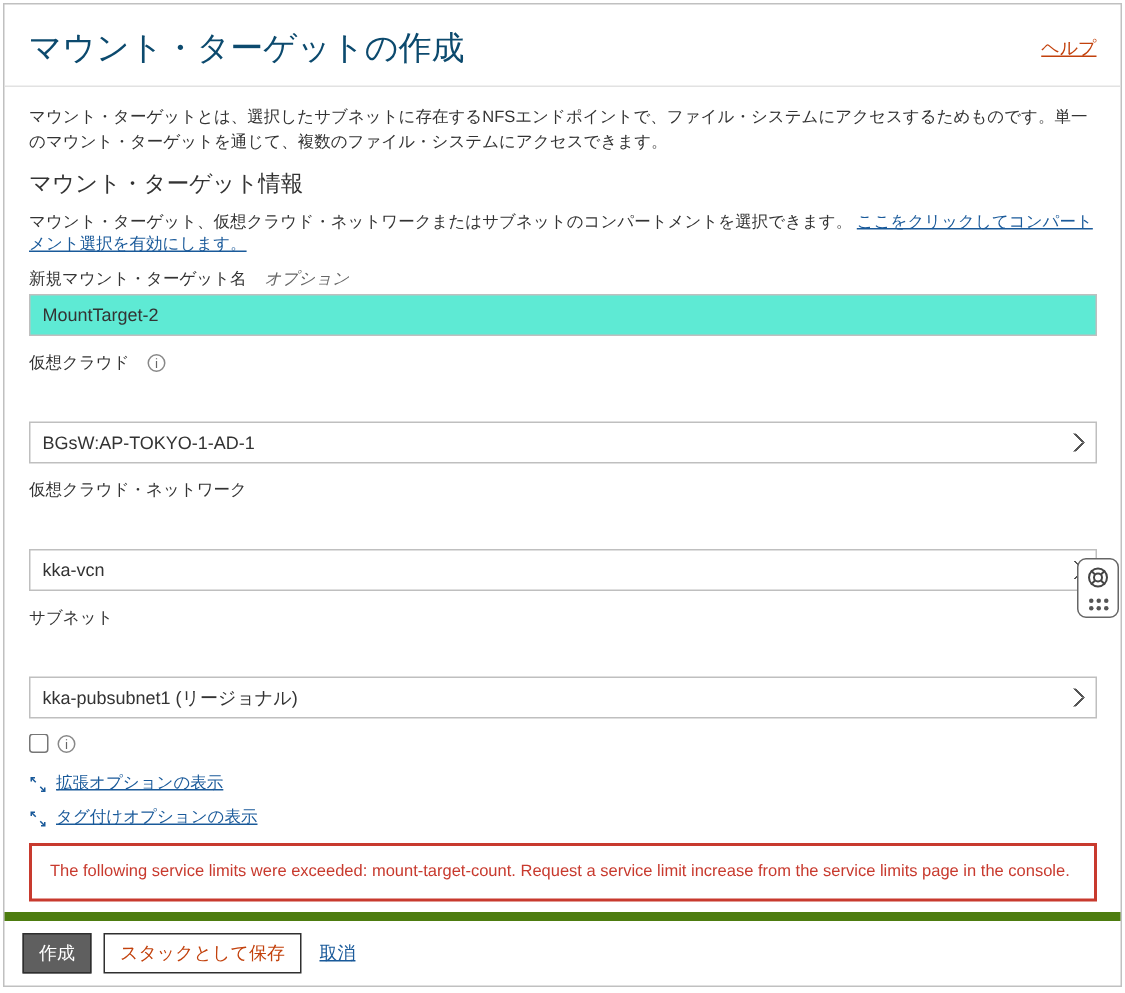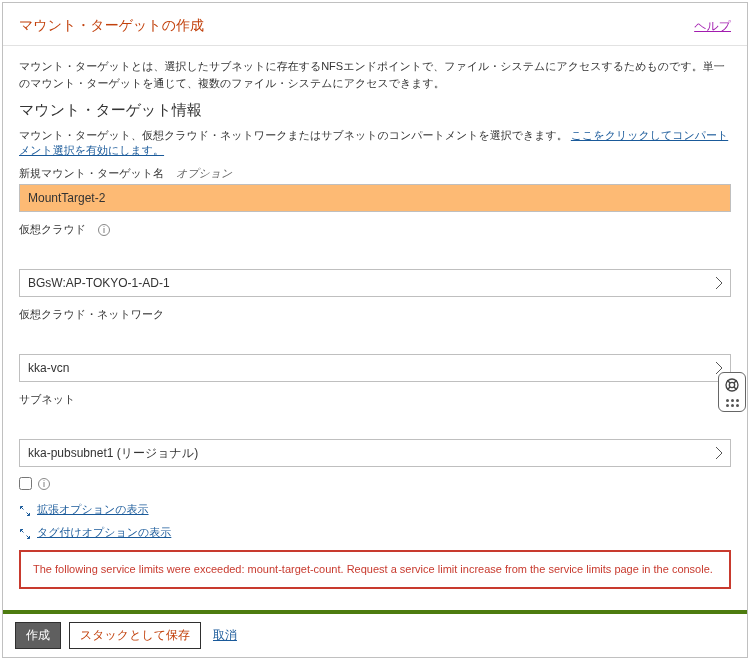--- a/index.html
+++ b/index.html
@@ -23,27 +23,27 @@
     position: relative;
   }
   .header {
     display: flex;
     justify-content: space-between;
     align-items: center;
     padding: 14px 16px 10px 16px;
     border-bottom: 1px solid #e2e2e2;
   }
   .header h1 {
-    font-size: 14px;
+    font-size: 22px;
     font-weight: 400;
+    color: #0c4a6e;
+    text-align: center;
+  }
+  .help-link {
     color: #c2410c;
-    text-align: center;
-  }
-  .help-link {
-    color: #a21caf;
     text-decoration: underline;
     font-size: 12px;
     cursor: pointer;
   }
   .body {
     padding: 12px 16px;
     flex: 1;
     overflow: auto;
   }
   .desc {
@@ -79,21 +79,21 @@
   .label-italic {
     font-style: italic;
     color: #666;
   }
   .input-text {
     width: 100%;
     border: 1px solid #bfbfbf;
     padding: 6px 8px;
     font-size: 12px;
     color: #333;
-    background: #fdba74;
+    background: #5eead4;
     margin-bottom: 10px;
   }
   .select {
     width: 100%;
     border: 1px solid #bfbfbf;
     padding: 6px 8px;
     font-size: 12px;
     color: #333;
     background: #fff;
     margin-bottom: 10px;
@@ -160,21 +160,21 @@
   .toggle-icon svg { width: 12px; height: 12px; }
   .error-box {
     border: 2px solid #c83a2e;
     padding: 10px 12px;
     margin-top: 10px;
     color: #c83a2e;
     font-size: 11px;
     line-height: 1.4;
   }
   .footer {
-    border-top: 4px solid #4d7c0f;
+    border-top: 6px solid #4d7c0f;
     padding: 8px 12px;
     display: flex;
     align-items: center;
     gap: 8px;
   }
   .btn {
     border: 1px solid #2f2f2f;
     padding: 4px 10px;
     font-size: 12px;
     cursor: pointer;

